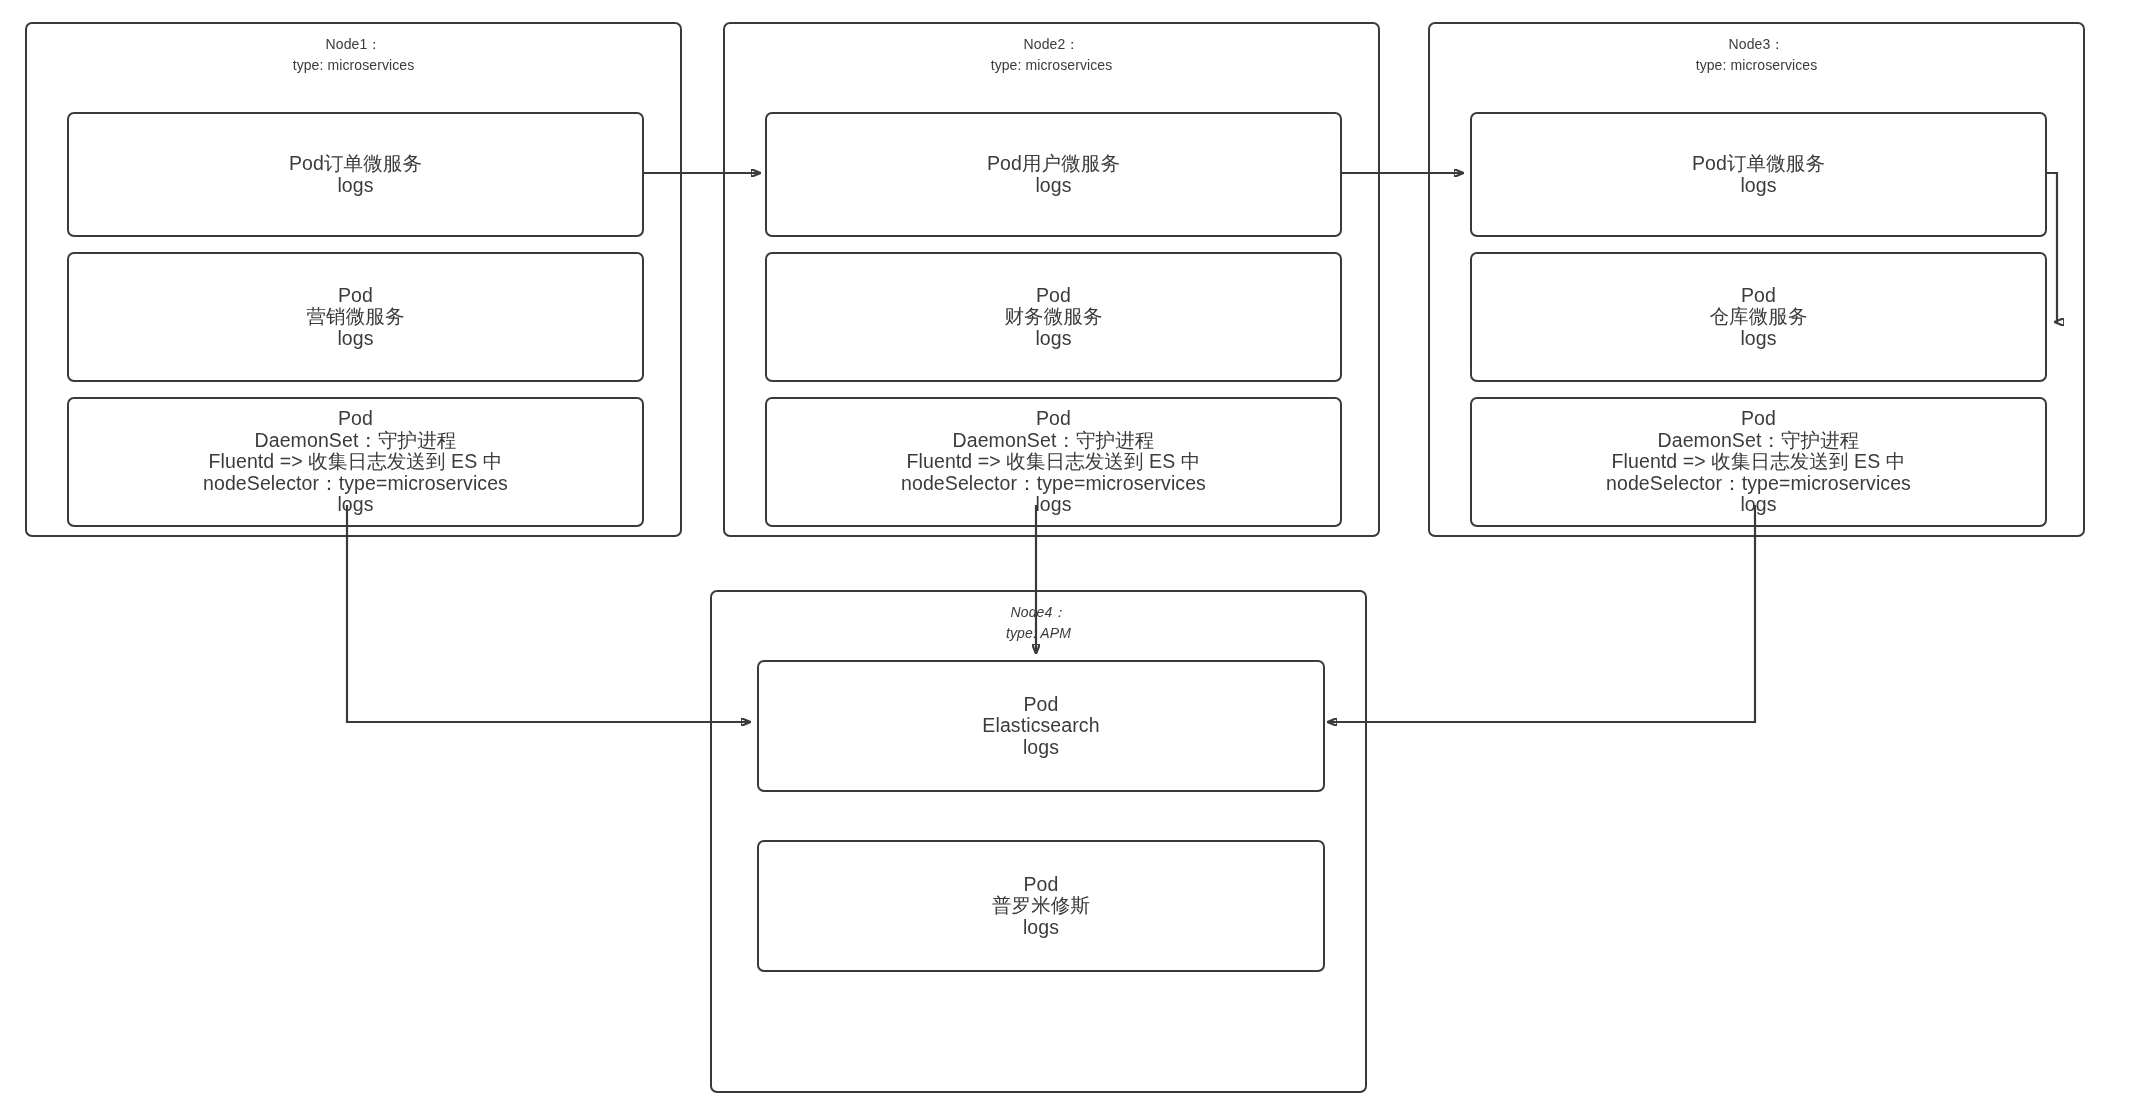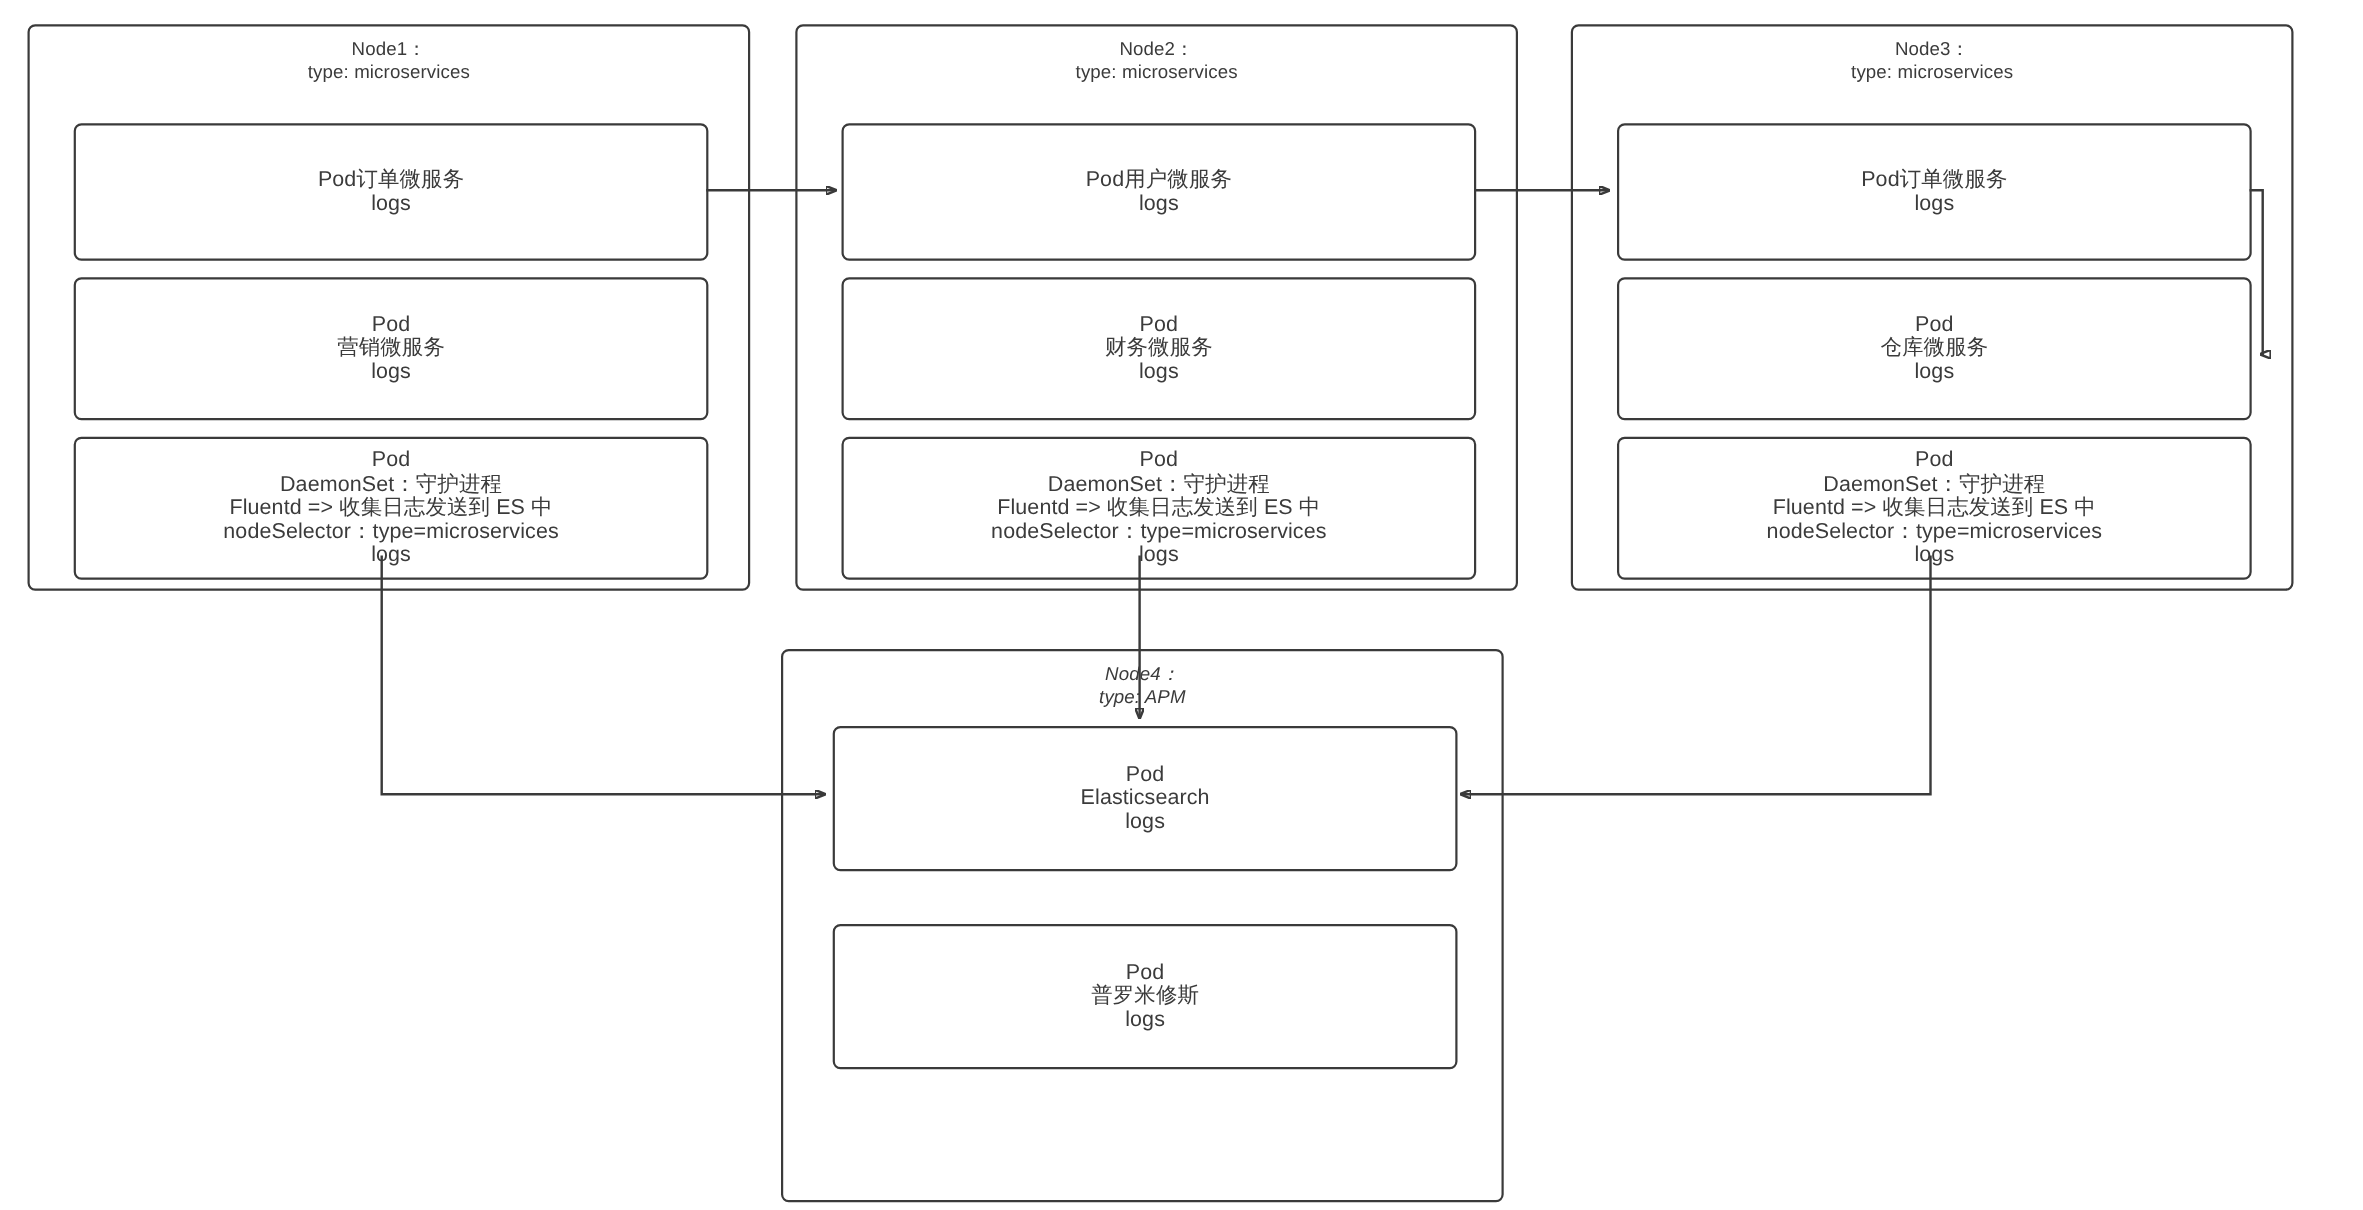--- a/index.html
+++ b/index.html
@@ -14,21 +14,21 @@
     position:absolute;
     border:2.2px solid #3a3a3a;
     border-radius:7px;
     background:#ffffff;
     box-sizing:border-box;
   }
   .node-title{
     position:absolute;
     left:0;right:0;
     text-align:center;
-    font-size:17px;
+    font-size:14px;
     line-height:21px;
     color:#3b3b3b;
     white-space:pre-line;
     letter-spacing:.1px;
   }
   .pod{
     position:absolute;
     border:2.2px solid #3a3a3a;
     border-radius:7px;
     background:#ffffff;

